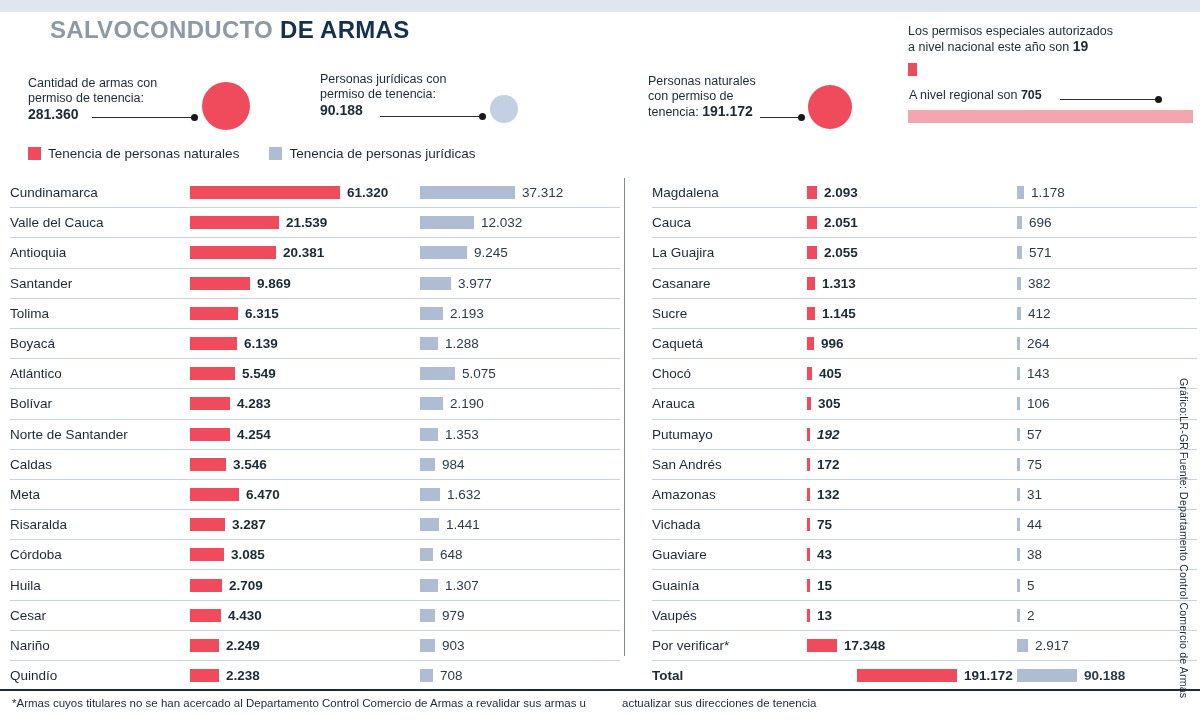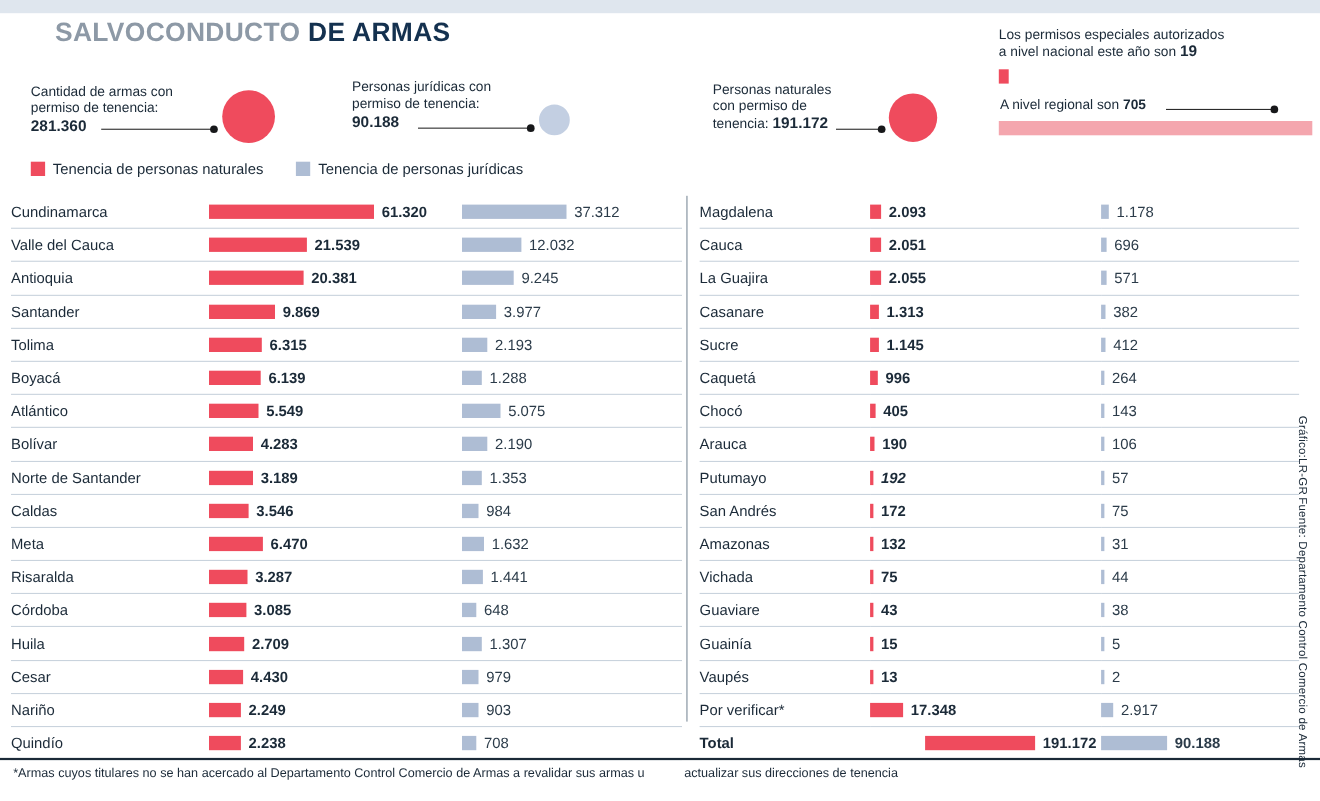--- a/index.html
+++ b/index.html
@@ -36,21 +36,21 @@
   .legend .item{display:flex;align-items:center;gap:7px;margin-right:22px;}
   .sw{width:13px;height:13px;display:inline-block;}
   .sw.red{background:#ef4b5d;}
   .sw.blue{background:#aebdd4;}
 
   
   .tables{position:absolute;top:178px;left:0;width:1200px;}
   table{border-collapse:collapse;}
   .tbl{position:absolute;top:0;}
   .tbl.left{left:10px;width:610px;}
-  .tbl.right{left:636px;width:545px;}
+  .tbl.right{left:652px;width:545px;}
   .tbl table{width:100%;}
   .tbl td{
     height:29.2px;
     border-bottom:1px solid #c9d3dd;
     font-size:13.5px;
     vertical-align:middle;
     padding:0;
   }
   .name{padding-left:10px;white-space:nowrap;}
   .barcell{position:relative;}
@@ -263,21 +263,21 @@
                 <span class="bar blue" style="width: 23px;"></span>
                 <span class="val grey">2.190</span>
               </div>
             </td>
           </tr>
           <tr>
             <td class="name" style="width: 180px;">Norte de Santander</td>
             <td class="barcell" style="width: 230px;">
               <div class="barbox">
                 <span class="bar red" style="width: 40px;"></span>
-                <span class="val b">3.189</span>
+                <span class="val b">4.254</span>
               </div>
             </td>
             <td class="barcell">
               <div class="barbox">
                 <span class="bar blue" style="width: 18px;"></span>
                 <span class="val grey">1.353</span>
               </div>
             </td>
           </tr>
           <tr>
@@ -509,21 +509,21 @@
                 <span class="bar blue" style="width: 3px;"></span>
                 <span class="val grey">143</span>
               </div>
             </td>
           </tr>
           <tr>
             <td class="name" style="width: 155px;">Arauca</td>
             <td class="barcell" style="width: 210px;">
               <div class="barbox">
                 <span class="bar red" style="width: 4px;"></span>
-                <span class="val b">190</span>
+                <span class="val b">305</span>
               </div>
             </td>
             <td class="barcell">
               <div class="barbox">
                 <span class="bar blue" style="width: 3px;"></span>
                 <span class="val grey">106</span>
               </div>
             </td>
           </tr>
           <tr>

